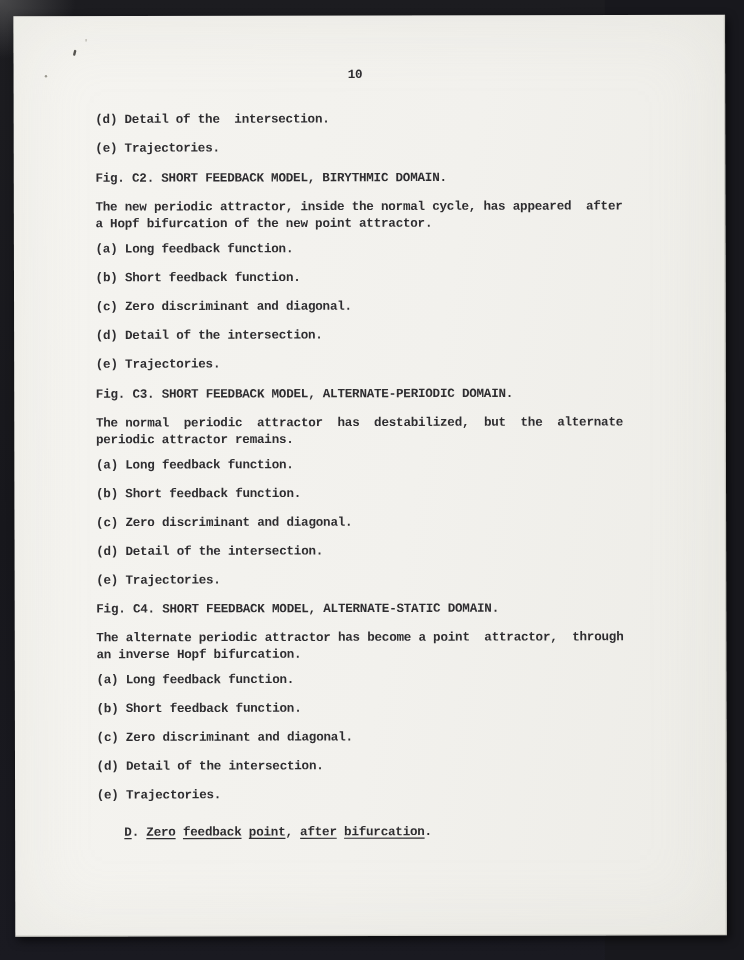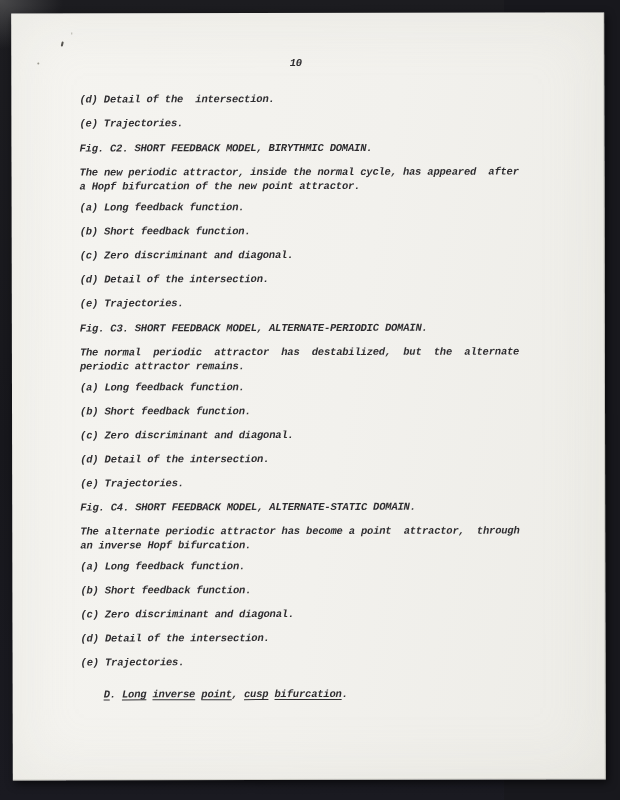--- a/index.html
+++ b/index.html
@@ -13,21 +13,20 @@
     font-family:"Liberation Mono","DejaVu Sans Mono",monospace;
     background:var(--bg);
   }
   .scan{
     position:relative;width:504px;height:800px;
     background:
       radial-gradient(90px 70px at 0px 0px, rgba(110,110,110,0.55), rgba(110,110,110,0) 70%),
       radial-gradient(160px 90px at 620px 800px, rgba(80,80,100,0.35), rgba(80,80,100,0) 75%),
       radial-gradient(140px 60px at 620px 0px, rgba(70,70,80,0.3), rgba(70,70,80,0) 70%),
       linear-gradient(180deg,#1c1c20 0%, #17171c 55%, #1a1a21 100%);
-    font-style: italic;
   }
   .paper{
     position:absolute;left:12px;top:13px;width:593px;height:767px;
     background:linear-gradient(100deg,#f5f4f0 0%, #f2f1ed 55%, #edece7 100%);
     box-shadow:
       2px 3px 8px rgba(0,0,0,0.65),
       inset 0 0 60px rgba(205,203,194,0.28),
       inset -1px 0 0 rgba(120,118,110,0.35),
       inset 0 -1px 0 rgba(120,118,110,0.3);
     transform:rotate(-0.12deg);
@@ -109,16 +108,16 @@
               <div class="line">The alternate periodic attractor has become a point  attractor,  through</div>
               <div class="line">an inverse Hopf bifurcation.</div>
             </div>
             <div class="line">(a) Long feedback function.</div>
             <div class="line">(b) Short feedback function.</div>
             <div class="line">(c) Zero discriminant and diagonal.</div>
             <div class="line">(d) Detail of the intersection.</div>
             <div class="line">(e) Trajectories.</div>
           </div>
         </div>
-      <div id="footer" class="footer-line"><span class="u">D</span><span>. </span><span class="u">Long</span><span> </span><span class="u">inverse</span><span> </span><span class="u">point</span><span>, </span><span class="u">cusp</span><span> </span><span class="u">bifurcation</span><span>.</span></div>
+      <div id="footer" class="footer-line"><span class="u">D</span><span>. </span><span class="u">Zero</span><span> </span><span class="u">feedback</span><span> </span><span class="u">point</span><span>, </span><span class="u">after</span><span> </span><span class="u">bifurcation</span><span>.</span></div>
     </div>
   </div>
 </div>
 
 </body></html>

